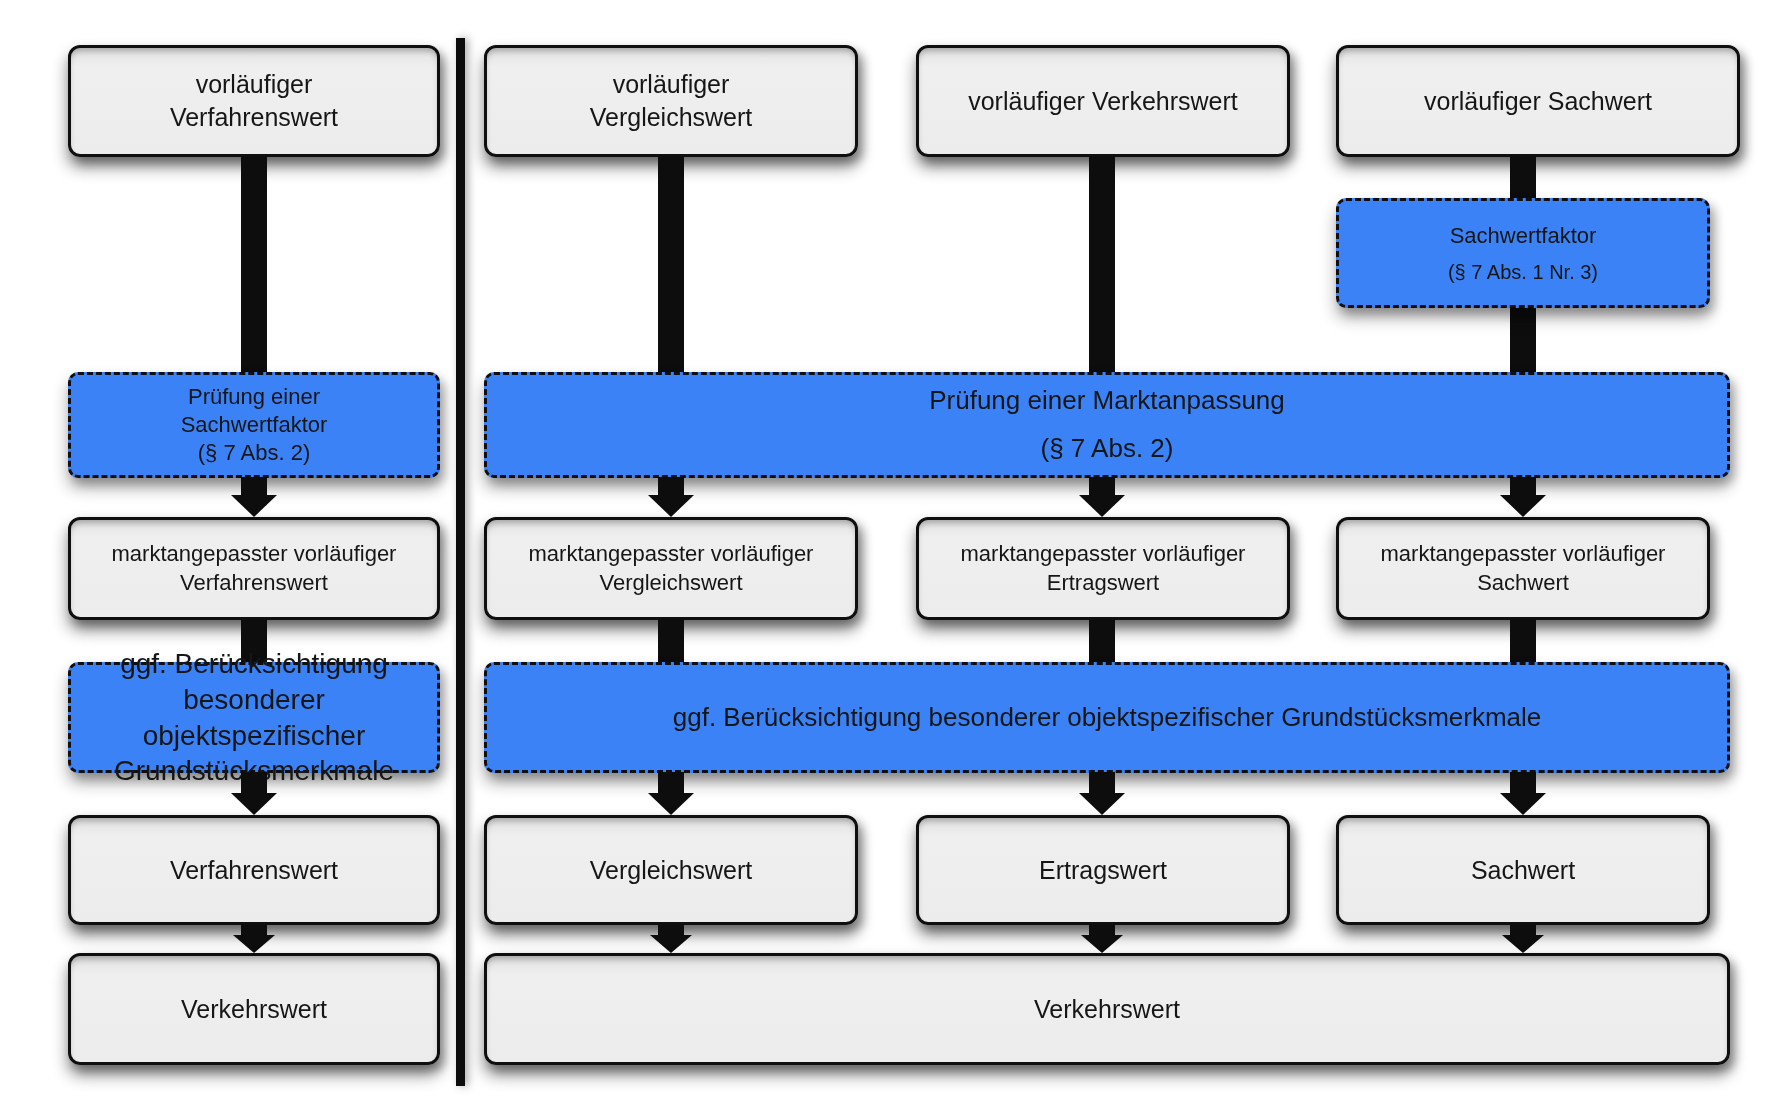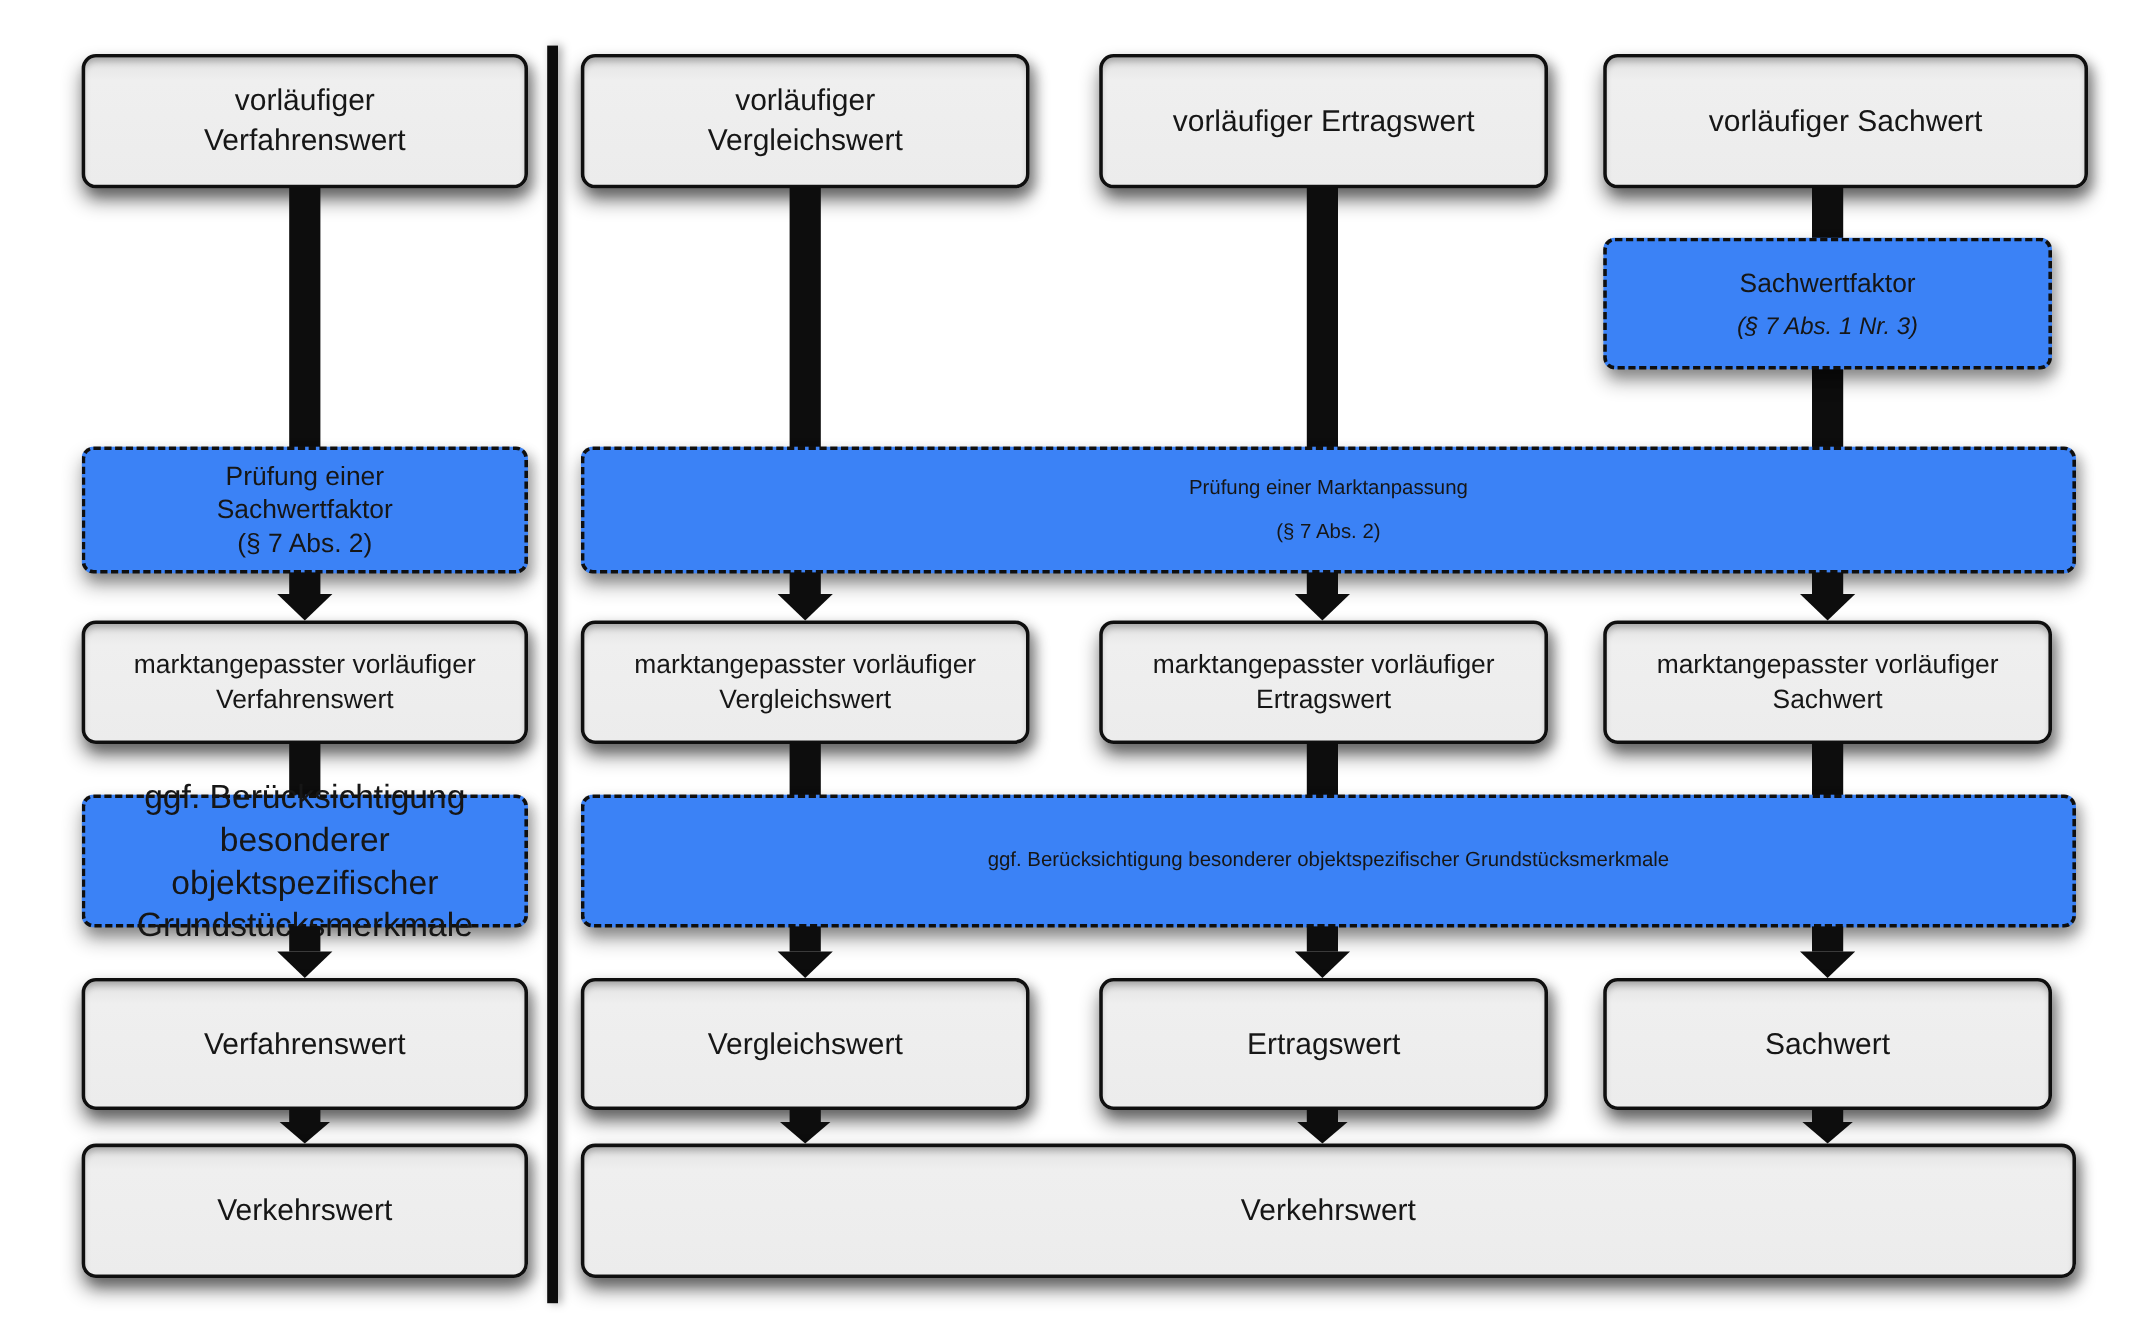--- a/index.html
+++ b/index.html
@@ -25,23 +25,23 @@
     position:absolute;
     background:#3b82f6;
     border:3px dashed #0f0f0f;
     border-radius:10px;
     box-shadow:0 10px 16px rgba(0,0,0,0.32), 5px 6px 10px rgba(0,0,0,0.22);
     display:flex;flex-direction:column;align-items:center;justify-content:center;
     text-align:center;
     box-sizing:border-box;
   }
   .t25{font-size:25px;line-height:1.32;}
-  .t23{font-size:17px;line-height:1.3;}
+  .t23{font-size:26px;line-height:1.3;}
   .t22{font-size:22px;line-height:1.28;}
-  .t20{font-size:20px;line-height:1.2;font-style:italic;}
+  .t20{font-size:20px;line-height:1.2;}
   .gap14{gap:14px;}
   .gap10{gap:10px;}
   .bar{position:absolute;width:26px;background:#0d0d0d;}
   .arrow{position:absolute;display:flex;flex-direction:column;align-items:center;}
   .arrow .stem{width:26px;background:#0d0d0d;}
   .arrow .head{width:0;height:0;border-left:23px solid transparent;border-right:23px solid transparent;border-top:22px solid #0d0d0d;}
   .arrow .head.small{border-left-width:21px;border-right-width:21px;border-top-width:18px;}
   #divider{position:absolute;background:#0c0c0c;box-shadow:3px 0 8px rgba(0,0,0,0.35);}
 </style>
 </head>
@@ -53,21 +53,21 @@
 
   <div class="sbox t25" style="left:68px;top:45px;width:372px;height:112px;">
     <span>vorläufiger</span>
     <span>Verfahrenswert</span>
   </div>
   <div class="sbox t25" style="left:484px;top:45px;width:374px;height:112px;">
     <span>vorläufiger</span>
     <span>Vergleichswert</span>
   </div>
   <div class="sbox t25" style="left:916px;top:45px;width:374px;height:112px;">
-    <span>vorläufiger Ertragswert</span>
+    <span>vorläufiger Verkehrswert</span>
   </div>
   <div class="sbox t25" style="left:1336px;top:45px;width:404px;height:112px;">
     <span>vorläufiger Sachwert</span>
   </div>
 
   <div class="bar" style="left:241px;top:156px;height:217px;"></div>
   <div class="bar" style="left:658px;top:156px;height:217px;"></div>
   <div class="bar" style="left:1089px;top:156px;height:217px;"></div>
   <div class="bar" style="left:1510px;top:156px;height:44px;"></div>
   <div class="bar" style="left:1510px;top:306px;height:67px;"></div>

